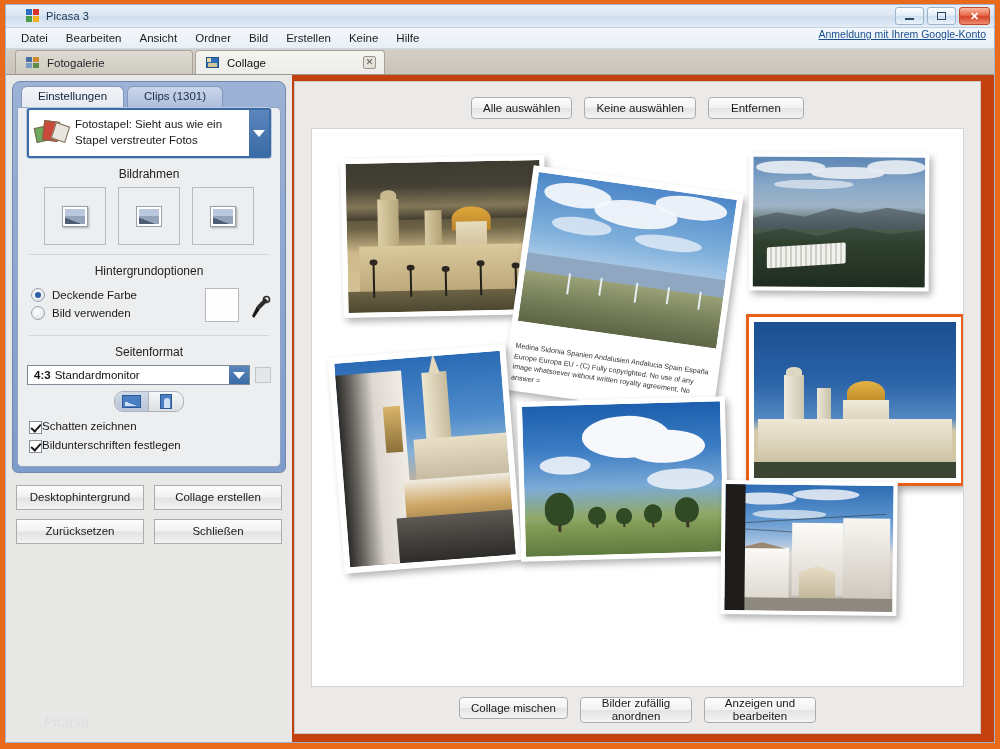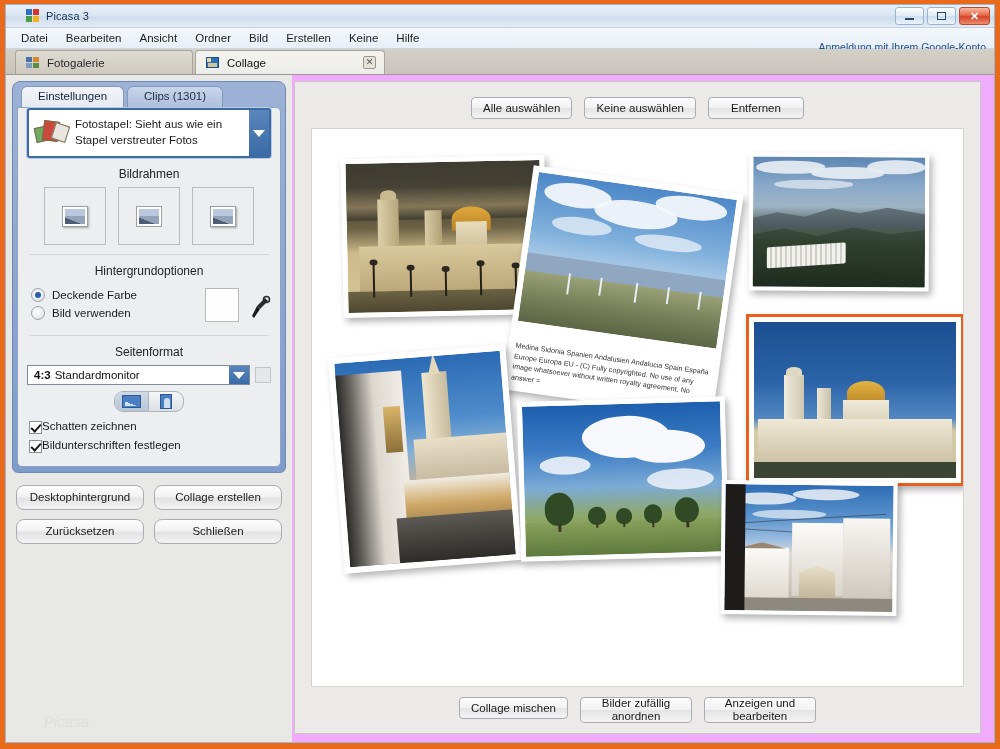--- a/index.html
+++ b/index.html
@@ -67,21 +67,21 @@
     background: linear-gradient(to bottom,#f3f7fb 0%, #e8eff7 100%);
     border-bottom: 1px solid #ccd8e5;
     display: flex; align-items: center; padding-left: 6px;
     position: relative;
   }
   .menu-item {
     font-size: 11.5px; color: #1d1d1d; padding: 2px 9px;
     cursor: default; white-space: nowrap;
   }
   #google-link {
-    position: absolute; right: 8px; top: 13px;
+    position: absolute; right: 8px; top: 0;
     font-size: 10.5px; color: #1a4f8f; text-decoration: underline;
     cursor: pointer; white-space: nowrap;
   }
 
   
   #tabstrip {
     height: 26px; flex: 0 0 26px;
     background: linear-gradient(to bottom,#d4d0c8 0%, #c8c4bb 100%);
     display: flex; align-items: flex-end; padding-left: 9px;
     border-bottom: 1px solid #9c9890;
@@ -280,36 +280,36 @@
     content: ''; position: absolute; left: 3px; top: 0px;
     width: 4px; height: 8px; border: solid #1b1b1b;
     border-width: 0 2px 2px 0; transform: rotate(42deg);
   }
 
   
   #sb-buttons { padding: 12px 4px 0 4px; }
   .btn-row { display: flex; gap: 10px; margin-bottom: 9px; }
   .btn {
     flex: 1 1 0; height: 25px;
-    border: 1px solid #a9adb3; border-radius: 8px;
+    border: 1px solid #a9adb3; border-radius: 0;
     background: linear-gradient(to bottom,#fdfdfd 0%, #f1f1f1 48%, #e2e2e2 52%, #f3f3f3 100%);
     font-size: 11.5px; color: #1a1a1a;
     display: flex; align-items: center; justify-content: center;
     cursor: pointer; text-align: center; line-height: 1.15;
   }
   #watermark {
     position: absolute; left: 38px; bottom: 12px;
     font-size: 15px; color: #dedede; font-style: italic;
     user-select: none;
   }
 
   
   #content {
     flex: 1 1 auto; min-width: 0;
-    background: #f0abfc;
+    background: #c2410c;
     padding: 6px 13px 8px 2px;
     display: flex; flex-direction: column;
   }
   #content-inner {
     flex: 1 1 auto;
     background: #eceae8;
     border: 1px solid #cac8c4;
     display: flex; flex-direction: column;
     padding: 10px 16px 8px 16px;
     min-height: 0;

